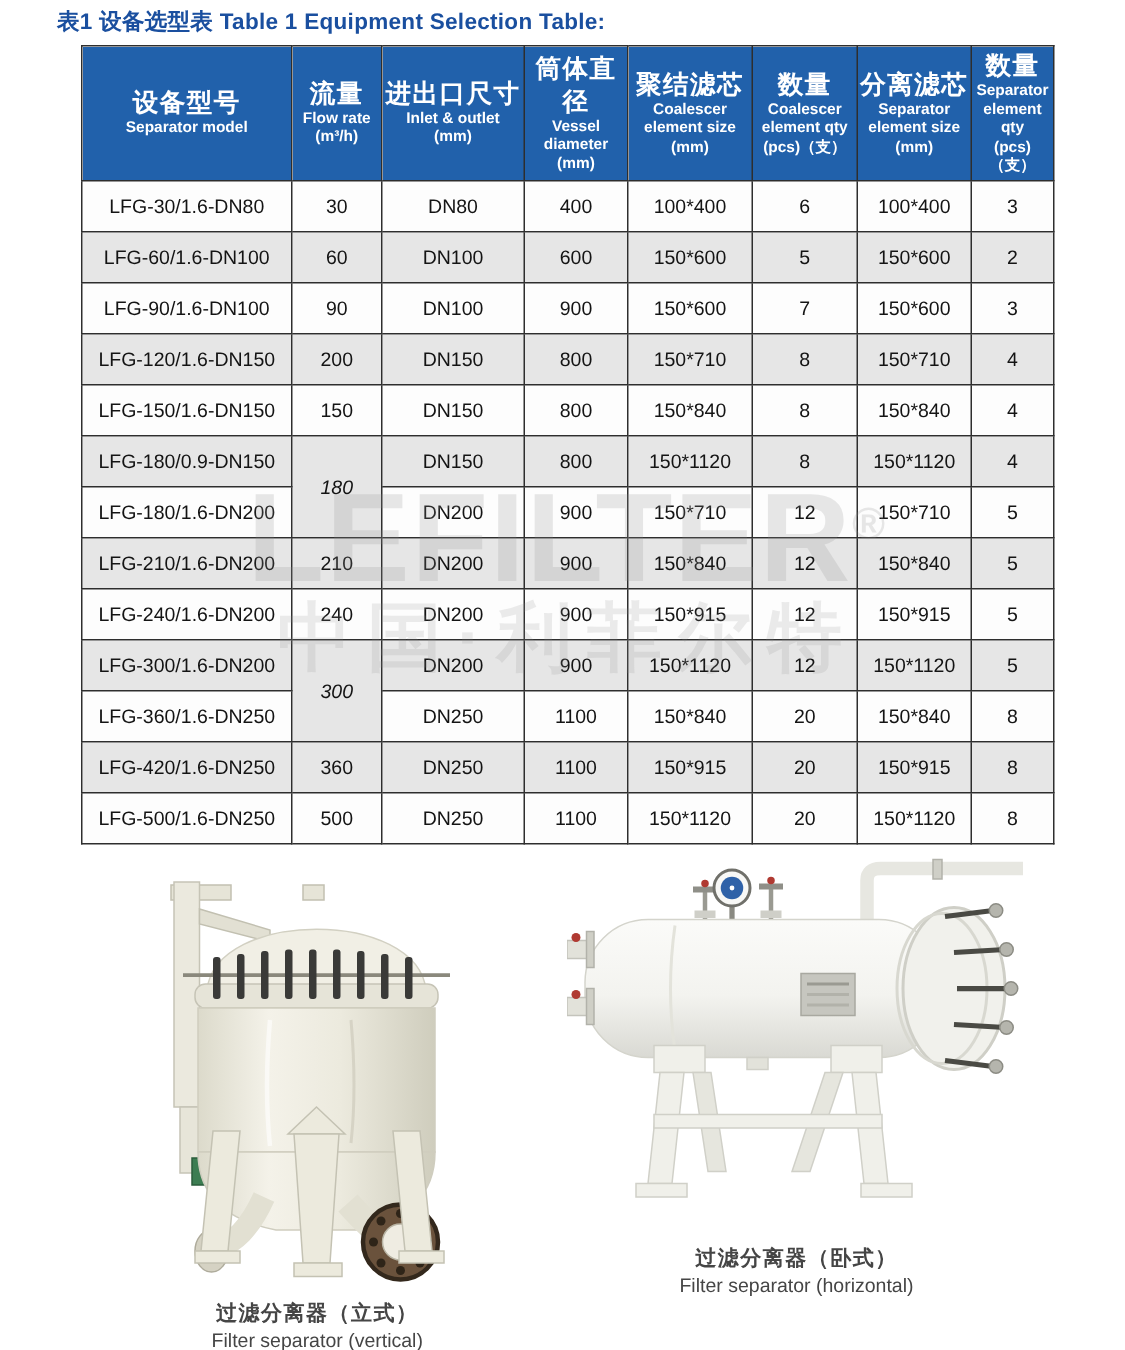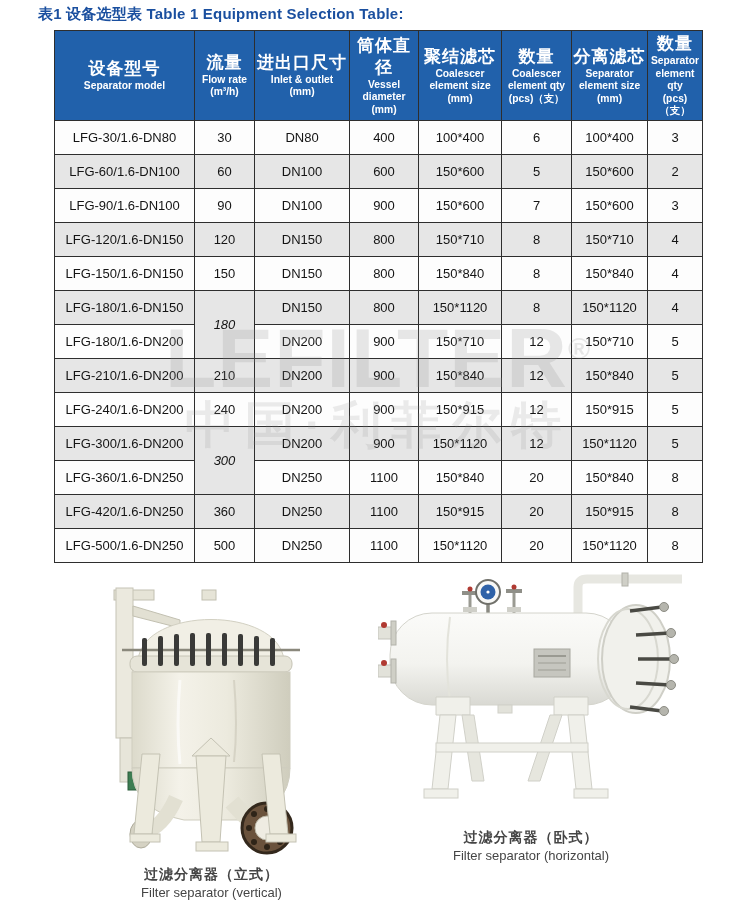--- a/index.html
+++ b/index.html
@@ -127,40 +127,40 @@
         <td>90</td>
         <td>DN100</td>
         <td>900</td>
         <td>150*600</td>
         <td>7</td>
         <td>150*600</td>
         <td>3</td>
       </tr>
       <tr>
         <td>LFG-120/1.6-DN150</td>
-        <td>120</td>
+        <td>200</td>
         <td>DN150</td>
         <td>800</td>
         <td>150*710</td>
         <td>8</td>
         <td>150*710</td>
         <td>4</td>
       </tr>
       <tr>
         <td>LFG-150/1.6-DN150</td>
         <td>150</td>
         <td>DN150</td>
         <td>800</td>
         <td>150*840</td>
         <td>8</td>
         <td>150*840</td>
         <td>4</td>
       </tr>
       <tr>
-        <td>LFG-180/1.6-DN150</td>
+        <td>LFG-180/0.9-DN150</td>
         <td class="merged" rowspan="2">180</td>
         <td>DN150</td>
         <td>800</td>
         <td>150*1120</td>
         <td>8</td>
         <td>150*1120</td>
         <td>4</td>
       </tr>
       <tr>
         <td>LFG-180/1.6-DN200</td>

